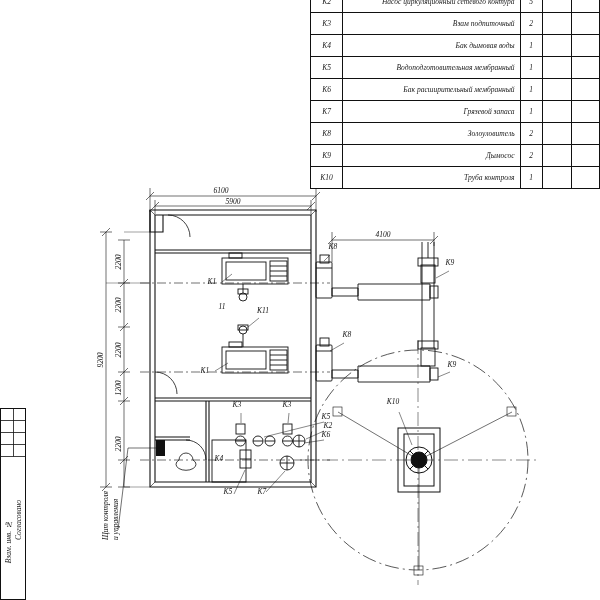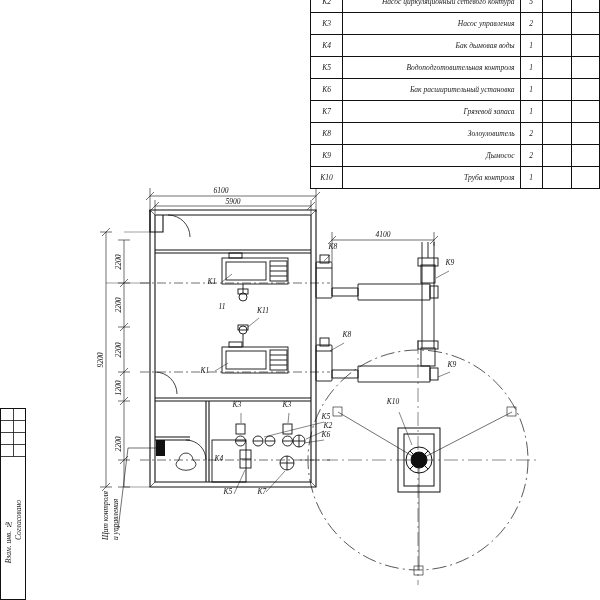--- a/index.html
+++ b/index.html
@@ -27,42 +27,42 @@
       <tbody id="tbl-body">
           <tr>
             <td class="c-id">K2</td>
             <td class="c-name">Насос циркуляционный сетевого контура</td>
             <td class="c-qty">5</td>
             <td class="c-x"></td>
             <td class="c-y"></td>
           </tr>
           <tr>
             <td class="c-id">K3</td>
-            <td class="c-name">Насос управления</td>
+            <td class="c-name">Взам подпиточный</td>
             <td class="c-qty">2</td>
             <td class="c-x"></td>
             <td class="c-y"></td>
           </tr>
           <tr>
             <td class="c-id">K4</td>
             <td class="c-name">Бак дымовая воды</td>
             <td class="c-qty">1</td>
             <td class="c-x"></td>
             <td class="c-y"></td>
           </tr>
           <tr>
             <td class="c-id">K5</td>
-            <td class="c-name">Водоподготовительная контроля</td>
+            <td class="c-name">Водоподготовительная мембранный</td>
             <td class="c-qty">1</td>
             <td class="c-x"></td>
             <td class="c-y"></td>
           </tr>
           <tr>
             <td class="c-id">K6</td>
-            <td class="c-name">Бак расширительный установка</td>
+            <td class="c-name">Бак расширительный мембранный</td>
             <td class="c-qty">1</td>
             <td class="c-x"></td>
             <td class="c-y"></td>
           </tr>
           <tr>
             <td class="c-id">K7</td>
             <td class="c-name">Грязевой запаса</td>
             <td class="c-qty">1</td>
             <td class="c-x"></td>
             <td class="c-y"></td>

